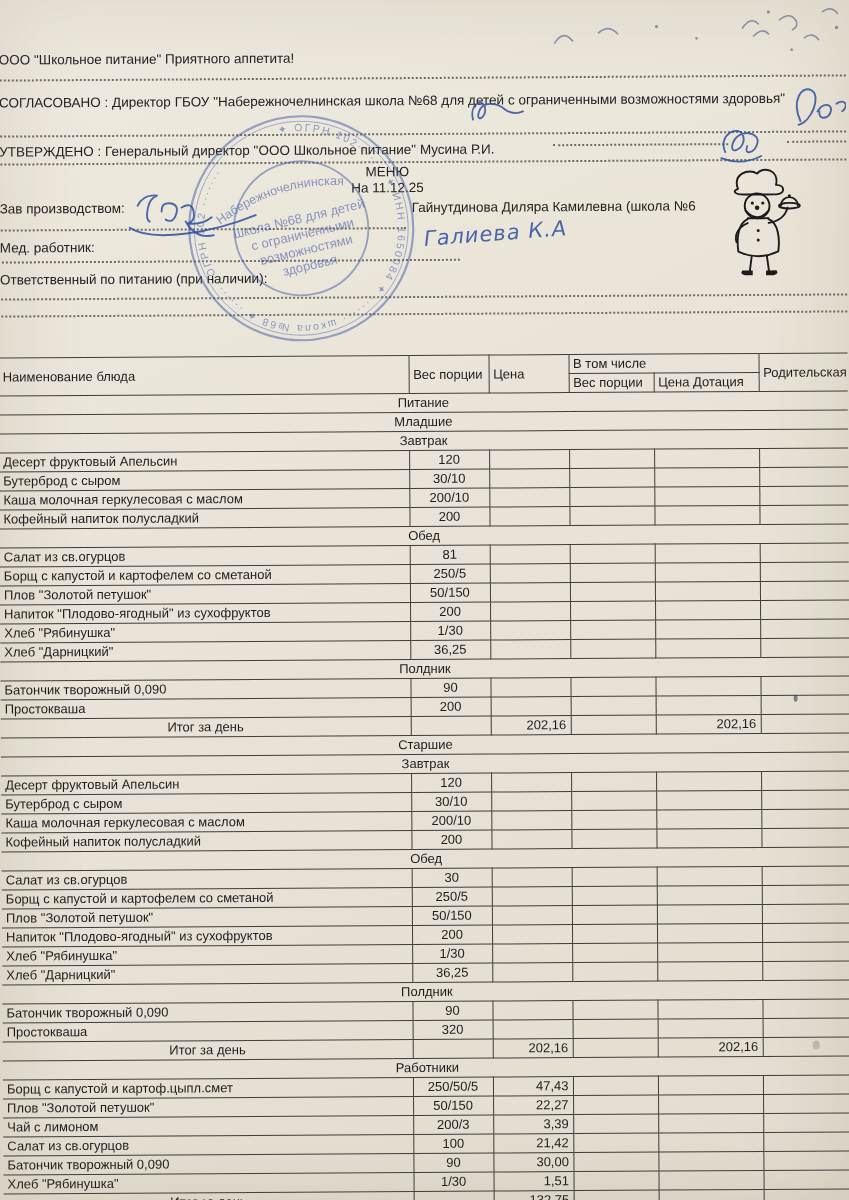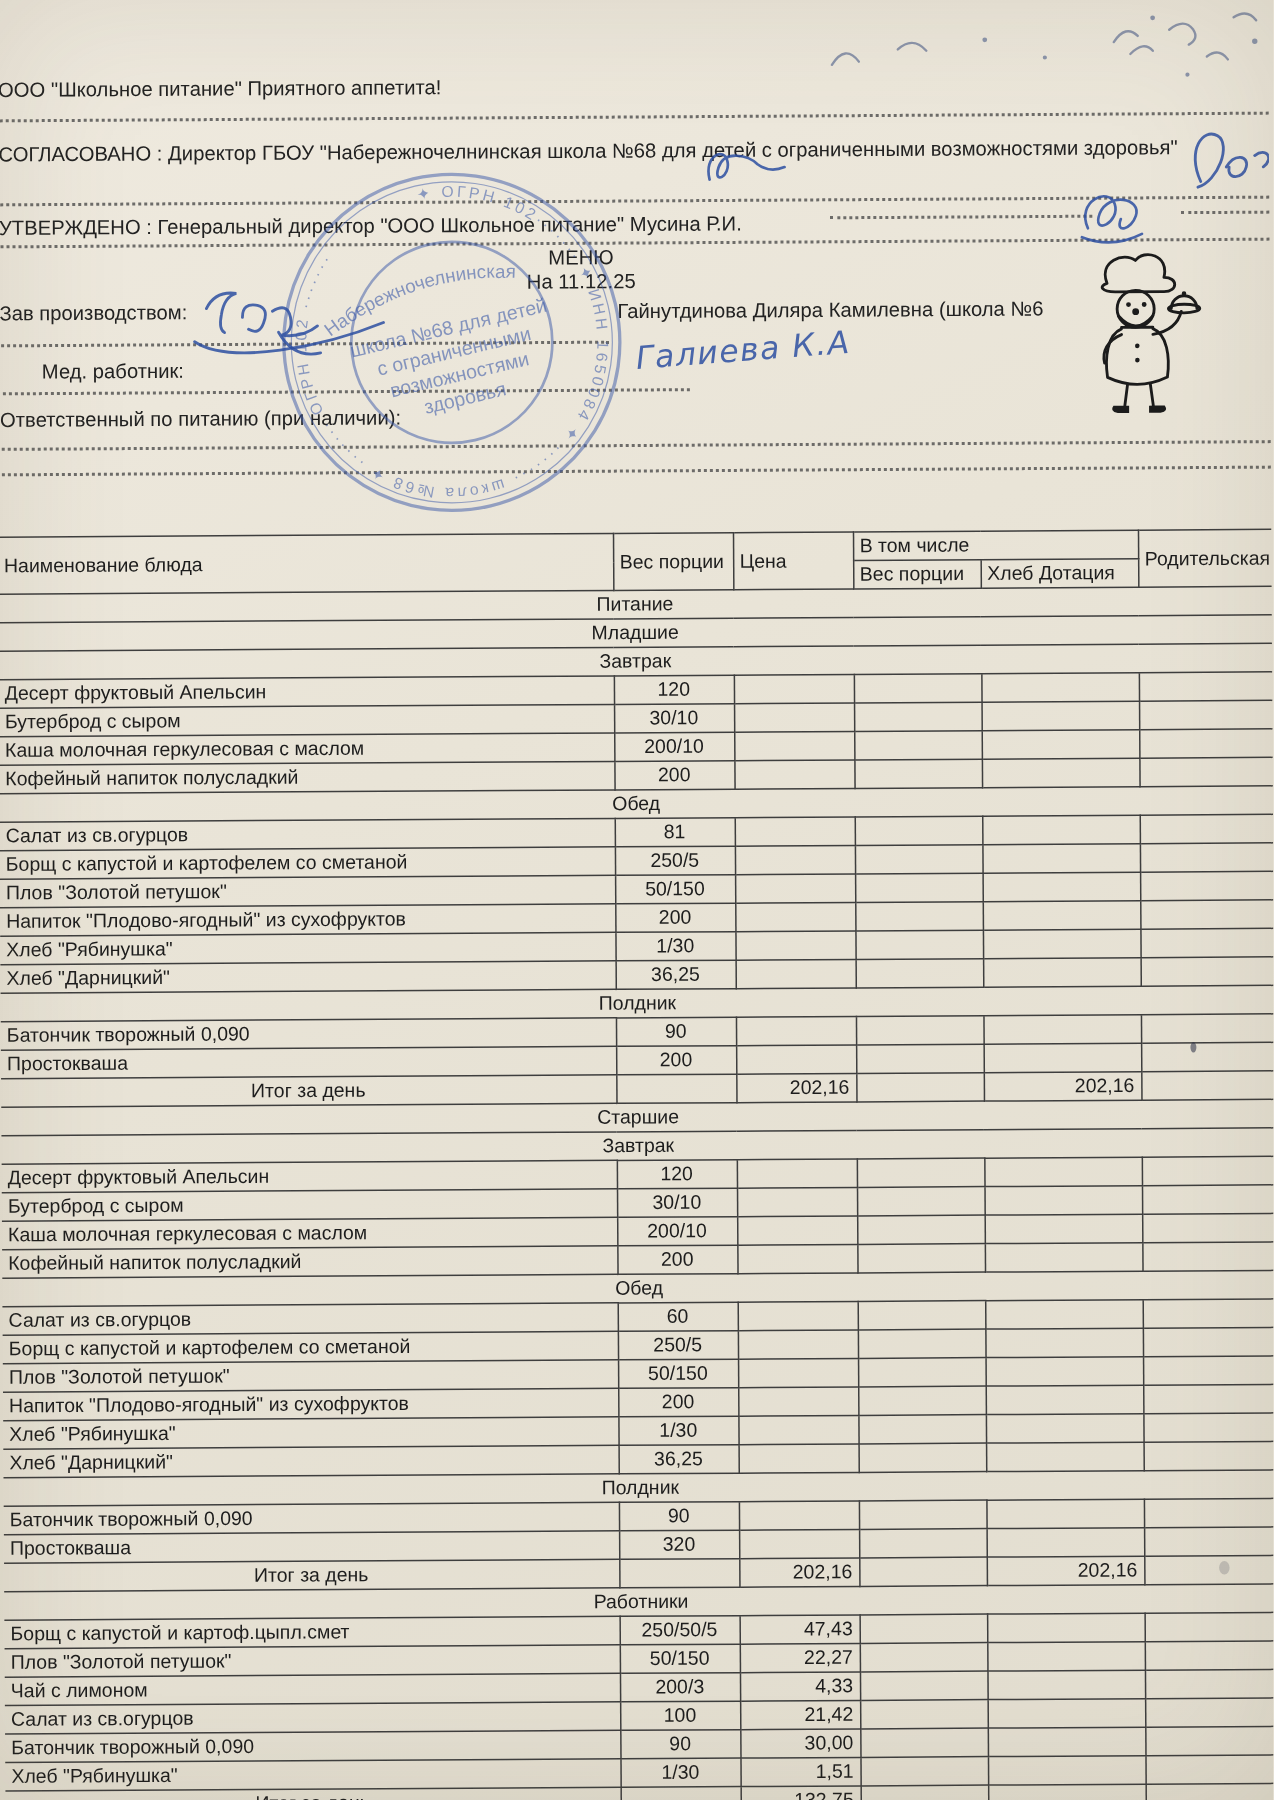--- a/index.html
+++ b/index.html
@@ -82,21 +82,21 @@
 
     <div class="dotted" style="left:0;top:161px;width:849px;"></div>
 
     <div class="center-block" style="top:164px;">МЕНЮ</div>
     <div class="center-block" style="top:180px;">На 11.12.25</div>
 
     <div class="abs" style="left:2px;top:199px;">Зав производством:</div>
     <div class="abs" style="left:414px;top:200px;">Гайнутдинова Диляра Камилевна (школа №6</div>
     <div class="dotted" style="left:0;top:227px;width:408px;"></div>
 
-    <div class="abs" style="left:2px;top:238px;padding-left:28px;">Мед. работник:</div>
+    <div class="abs" style="left:2px;top:238px;">Мед. работник:</div>
     <div class="dotted" style="left:0;top:259px;width:462px;"></div>
 
     <div class="abs" style="left:2px;top:270px;">Ответственный по питанию (при наличии):</div>
 
     <div class="dotted" style="left:0;top:296px;width:849px;"></div>
     <div class="dotted" style="left:0;top:313px;width:849px;"></div>
 
     <table class="menu-table">
       <colgroup>
         <col style="width:410px">
@@ -109,21 +109,21 @@
       <thead>
         <tr>
           <th rowspan="2" class="h-dish">Наименование блюда</th>
           <th rowspan="2" class="h-weight">Вес порции</th>
           <th rowspan="2" class="h-price">Цена</th>
           <th colspan="2" class="h-incl">В том числе</th>
           <th rowspan="2" class="h-fee">Родительская плата</th>
         </tr>
         <tr>
           <th class="h-incl">Вес порции</th>
-          <th class="h-incl">Хлеб Дотация</th>
+          <th class="h-incl">Цена Дотация</th>
         </tr>
       </thead>
       <tbody>
           <tr>
             <td colspan="6" class="section-cell">Питание</td>
           </tr>
           <tr>
             <td colspan="6" class="section-cell">Младшие</td>
           </tr>
           <tr>
@@ -275,21 +275,21 @@
             <td class="cell-num"></td>
             <td class="cell-weight"></td>
             <td class="cell-num"></td>
             <td class="cell-num"></td>
           </tr>
           <tr>
             <td colspan="6" class="section-cell">Обед</td>
           </tr>
           <tr>
             <td class="cell-name">Салат из св.огурцов</td>
-            <td class="cell-weight">60</td>
+            <td class="cell-weight">30</td>
             <td class="cell-num"></td>
             <td class="cell-weight"></td>
             <td class="cell-num"></td>
             <td class="cell-num"></td>
           </tr>
           <tr>
             <td class="cell-name">Борщ с капустой и картофелем со сметаной</td>
             <td class="cell-weight">250/5</td>
             <td class="cell-num"></td>
             <td class="cell-weight"></td>
@@ -370,21 +370,21 @@
             <td class="cell-name">Плов "Золотой петушок"</td>
             <td class="cell-weight">50/150</td>
             <td class="cell-num">22,27</td>
             <td class="cell-weight"></td>
             <td class="cell-num"></td>
             <td class="cell-num"></td>
           </tr>
           <tr>
             <td class="cell-name">Чай с лимоном</td>
             <td class="cell-weight">200/3</td>
-            <td class="cell-num">4,33</td>
+            <td class="cell-num">3,39</td>
             <td class="cell-weight"></td>
             <td class="cell-num"></td>
             <td class="cell-num"></td>
           </tr>
           <tr>
             <td class="cell-name">Салат из св.огурцов</td>
             <td class="cell-weight">100</td>
             <td class="cell-num">21,42</td>
             <td class="cell-weight"></td>
             <td class="cell-num"></td>

